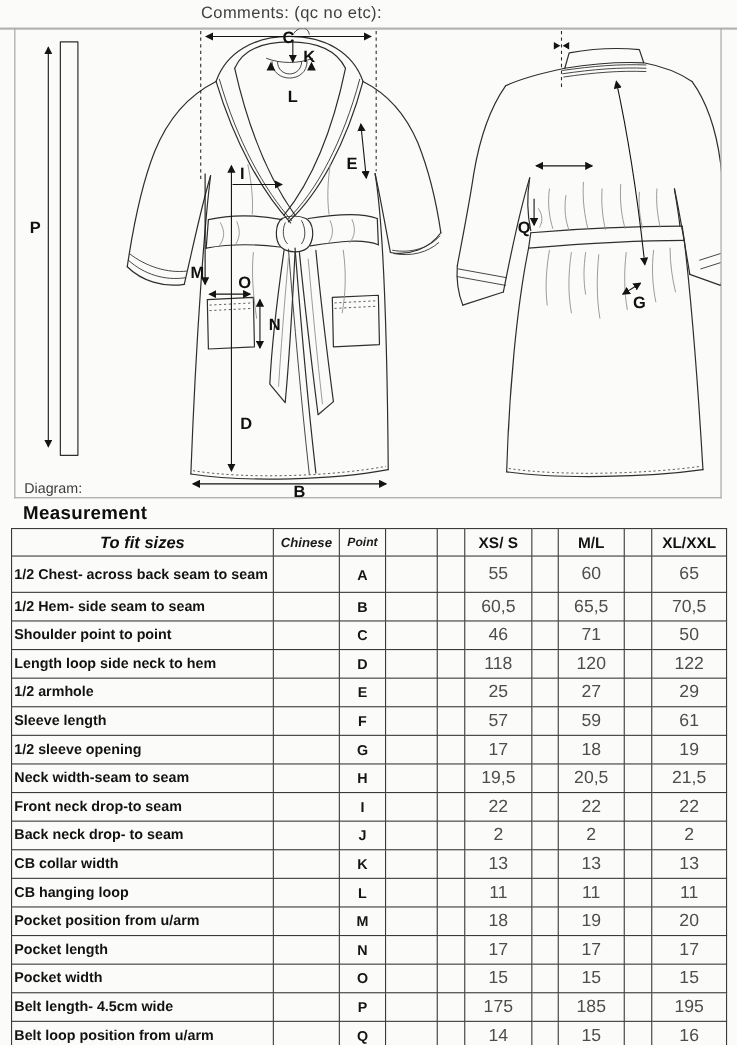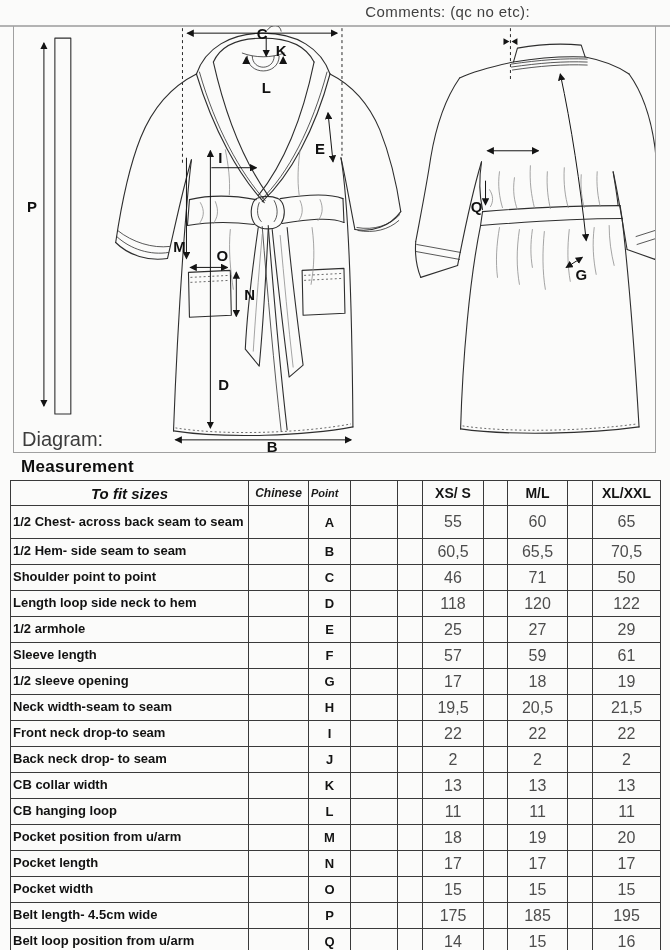--- a/index.html
+++ b/index.html
@@ -2,48 +2,48 @@
 <html><head>
 <meta charset="utf-8">
 <style>
   html,body{margin:0;padding:0;}
   body{
     width:670px;height:950px;position:relative;overflow:hidden;
     background:#fbfbfa;color:#222;
     font-family:"Liberation Sans", sans-serif;
   }
   .comments{
-    position:absolute;top:3px;left:0;width:530px;text-align:right;
+    position:absolute;top:3px;left:0;width:530px;text-align:center;
     font-size:15px;color:#3f3f3f;letter-spacing:.4px;
   }
   .topline{position:absolute;top:25px;left:0;width:670px;height:0;border-top:2px solid #b3b3b3;}
   .diagram-box{
     position:absolute;left:13px;top:26px;width:643px;height:427px;
     border-left:1.5px solid #a0a0a0;border-right:1.5px solid #a0a0a0;border-bottom:1.5px solid #a0a0a0;
     box-sizing:border-box;
   }
   .diagram-box svg{position:absolute;left:0;top:0;width:100%;height:100%;}
   .diagram-label{
-    position:absolute;left:8px;bottom:1px;font-size:20px;color:#3c3c3c;
+    position:absolute;left:8px;bottom:1px;font-size:13px;color:#3c3c3c;
   }
   .measurement-title{
     position:absolute;top:457px;left:21px;font-size:17px;font-weight:bold;color:#0e0e0e;letter-spacing:.3px;
   }
   table.meas{
     position:absolute;top:480px;left:10px;width:650px;
     border-collapse:collapse;table-layout:fixed;background:transparent;
   }
   table.meas th, table.meas td{
     border:1px solid #3a3a3a;padding:0 2px;height:25px;overflow:hidden;vertical-align:middle;
   }
   table.meas thead th{height:24px;}
   table.meas tbody tr:first-child td{height:32px;}
   th.fit{font-style:italic;font-weight:bold;font-size:15px;text-align:center;color:#101010;}
   th.chinese{font-style:italic;font-weight:bold;font-size:12px;text-align:center;color:#1a1a1a;}
-  th.point{font-style:italic;font-weight:bold;font-size:11px;text-align:left;color:#1a1a1a;}
+  th.point{font-style:italic;font-weight:bold;font-size:11px;text-align:center;color:#1a1a1a;}
   th.size{font-weight:bold;font-size:14px;text-align:center;color:#141414;}
   td.label{font-weight:bold;font-size:13px;line-height:1.15;color:#121212;padding-left:4px;}
   td.point{font-weight:bold;font-size:13px;text-align:center;color:#141414;}
   td.val{font-size:16px;text-align:center;color:#4d4d4d;}
   
   .ink{stroke:#2e2e2e;stroke-width:1.1;fill:none;stroke-linecap:round;stroke-linejoin:round;}
   .ink2{stroke:#2e2e2e;stroke-width:.8;fill:none;stroke-linecap:round;}
   .soft{stroke:#8e8e8e;stroke-width:.8;fill:none;stroke-linecap:round;}
   .dim{stroke:#141414;stroke-width:1;fill:none;}
   .dimdash{stroke:#2a2a2a;stroke-width:1;fill:none;stroke-dasharray:3 3;}

